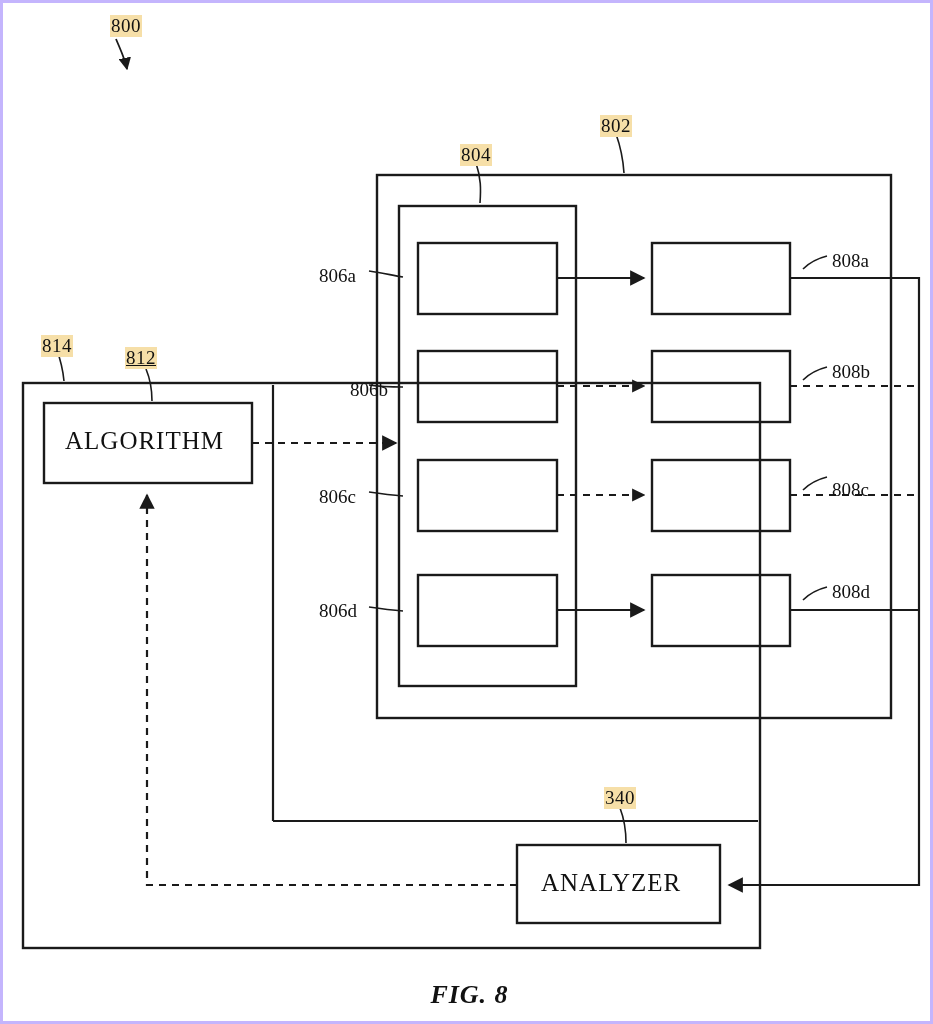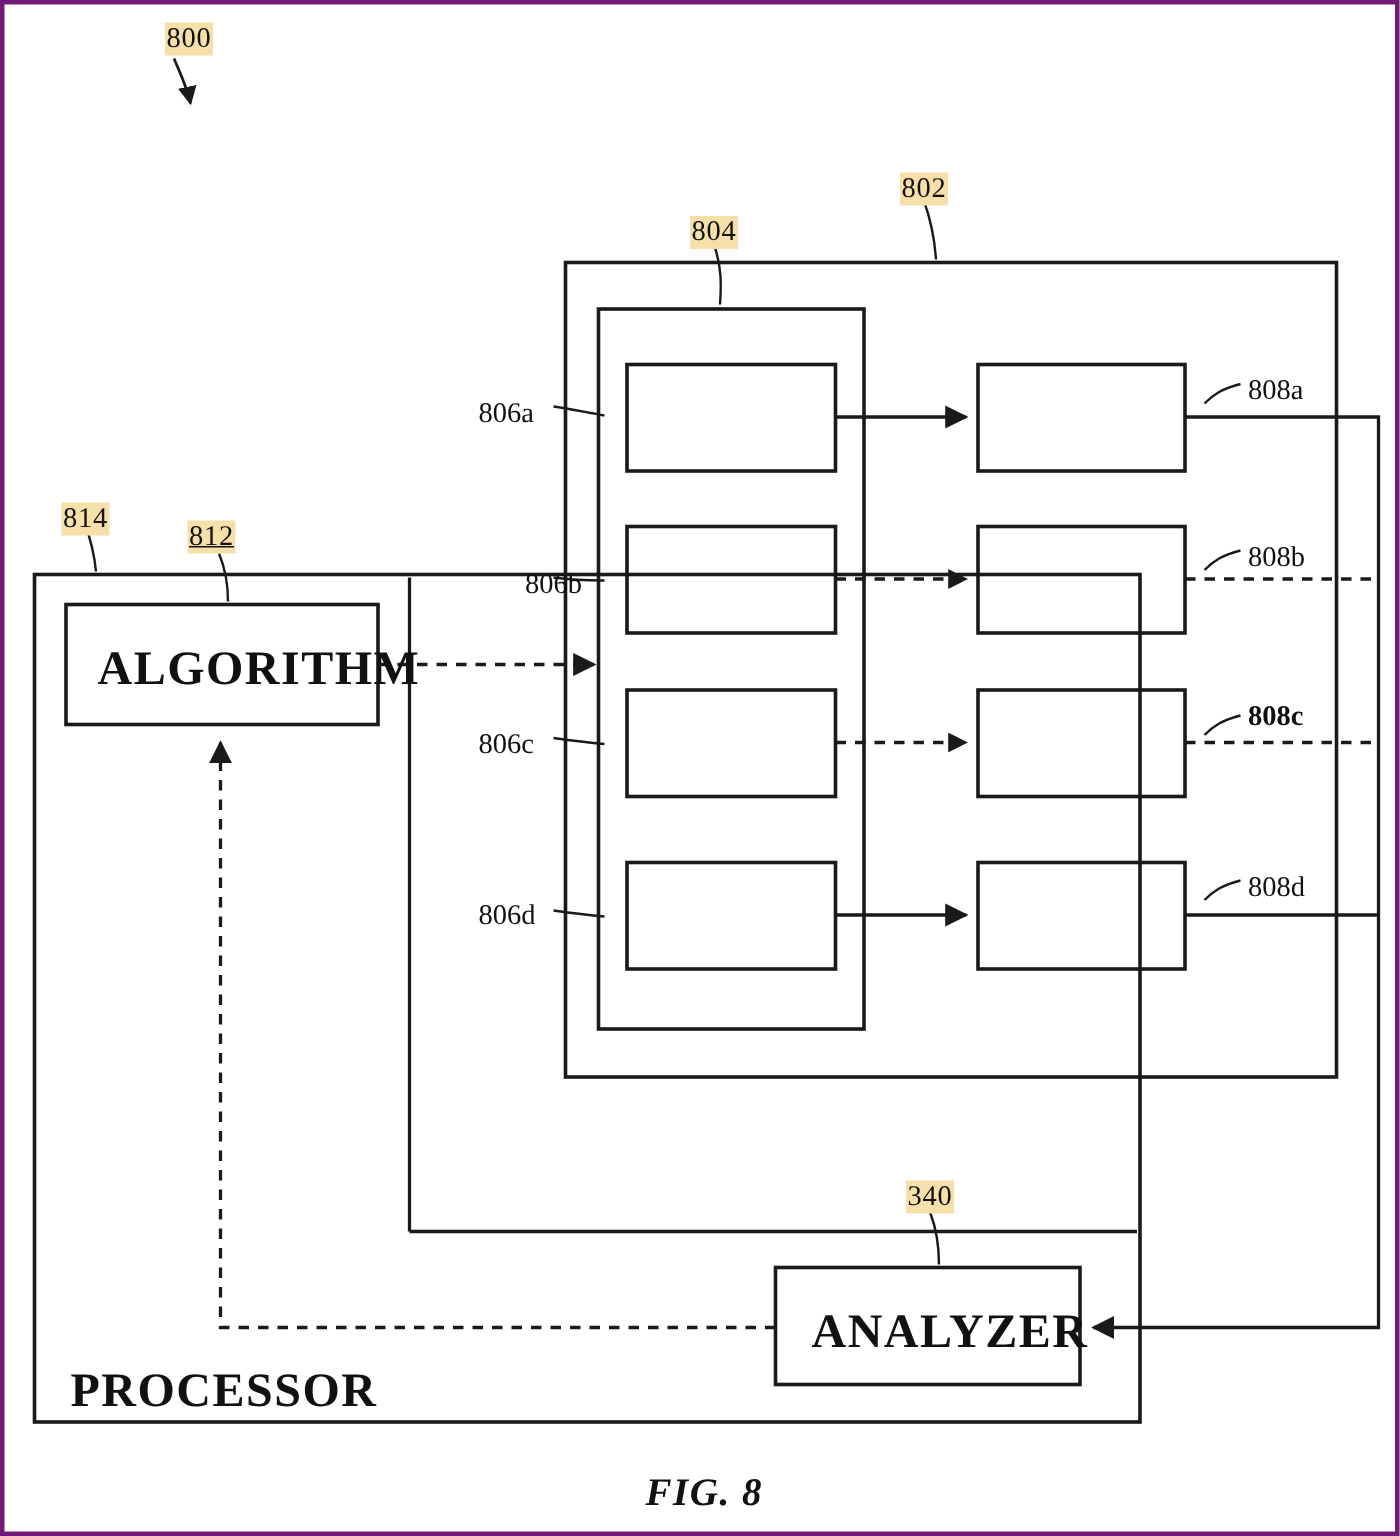--- a/index.html
+++ b/index.html
@@ -9,21 +9,21 @@
   }
   body {
     font-family: "Liberation Serif", serif;
   }
   #page {
     position: relative;
     width: 933px;
     height: 1024px;
     background: #ffffff;
     overflow: hidden;
-    border: 3px solid #701a75;
+    border: 3px solid #c4b5fd;
     box-sizing: border-box;
   }
   #figure-svg {
     position: absolute;
     left: 0;
     top: 0;
     width: 933px;
     height: 1024px;
   }
   .ref-label {
@@ -40,24 +40,23 @@
     position: absolute;
     color: #111;
     font-family: "Liberation Serif", serif;
     font-size: 19px;
     white-space: nowrap;
   }
   .box-label {
     position: absolute;
     color: #111;
     font-family: "Liberation Serif", serif;
-    font-size: 32px;
+    font-size: 25px;
     letter-spacing: 1px;
     white-space: nowrap;
-    font-weight: bold;
   }
   .fig-caption {
     position: absolute;
     left: 0;
     width: 933px;
     text-align: center;
     font-family: "Liberation Serif", serif;
     font-style: italic;
     font-weight: bold;
     font-size: 26px;
@@ -162,22 +161,21 @@
   <span class="ref-label" style="left:38px;  top:332px;">814</span>
   <span class="ref-label" style="left:122px; top:344px;text-decoration:underline;">812</span>
   <span class="ref-label" style="left:601px; top:784px;">340</span>
 
   <span class="plain-label" style="left:316px; top:262px;">806a</span>
   <span class="plain-label" style="left:316px; top:376px;margin-left:31px;">806b</span>
   <span class="plain-label" style="left:316px; top:483px;">806c</span>
   <span class="plain-label" style="left:316px; top:597px;">806d</span>
   <span class="plain-label" style="left:829px; top:247px;">808a</span>
   <span class="plain-label" style="left:829px; top:358px;">808b</span>
-  <span class="plain-label" style="left:829px; top:464px;font-weight:bold;">808c</span>
+  <span class="plain-label" style="left:829px; top:476px;">808c</span>
   <span class="plain-label" style="left:829px; top:578px;">808d</span>
 
   <span class="box-label" style="left:62px;  top:424px;">ALGORITHM</span>
   <span class="box-label" style="left:538px; top:866px;">ANALYZER</span>
-  <span class="box-label" style="left:44px;  top:905px;">PROCESSOR</span>
 
   <div class="fig-caption" style="top:977px;">FIG. 8</div>
 
 </div>
 
 </body></html>

